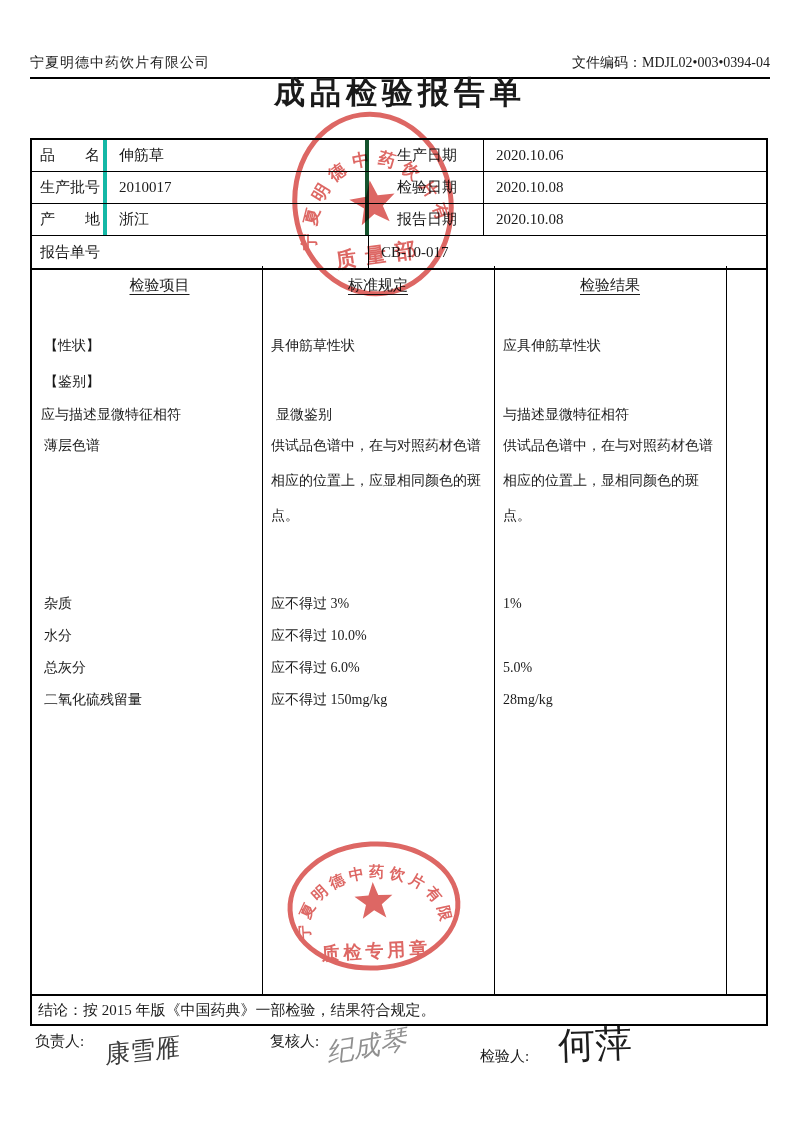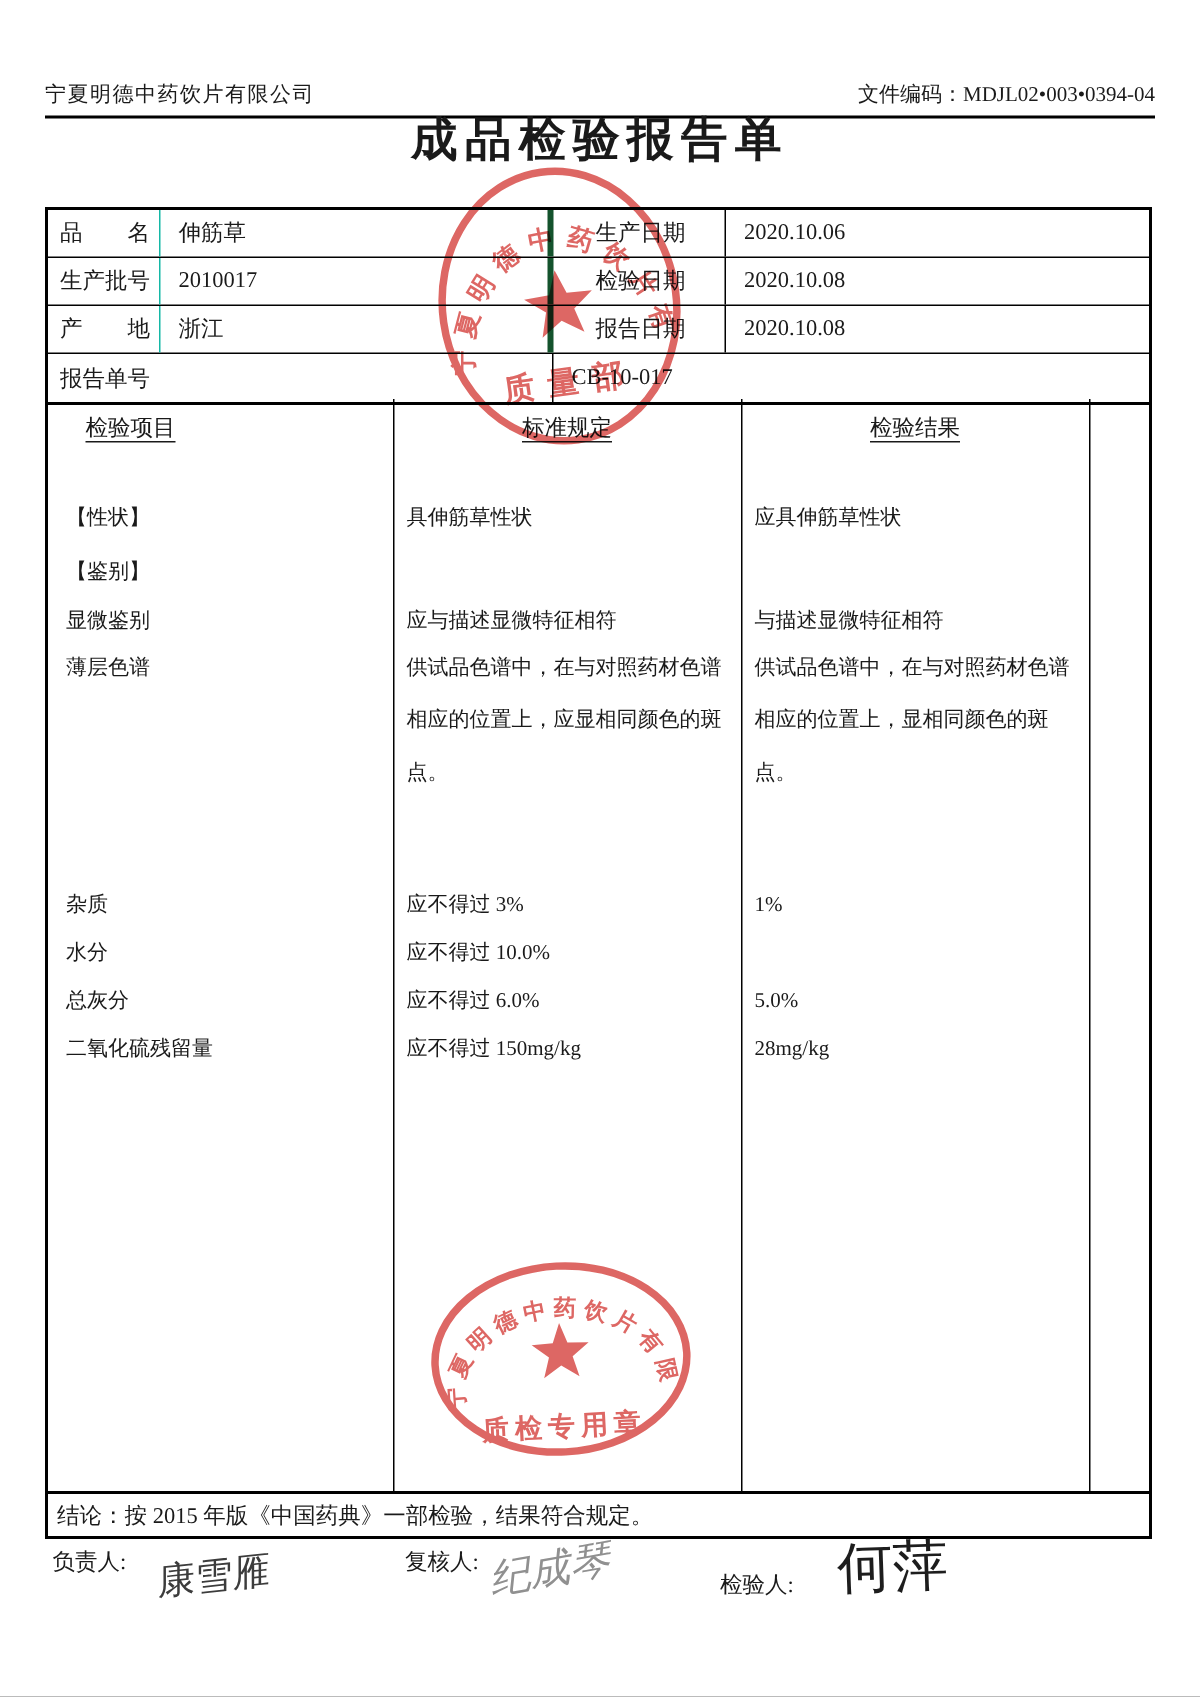--- a/index.html
+++ b/index.html
@@ -18,35 +18,35 @@
     font-size:31px;font-weight:bold;letter-spacing:5px;
   }
   
   .info-table{
     position:absolute;left:30px;top:138px;width:738px;
     border:2px solid #000;box-sizing:border-box;
   }
   .info-row{display:flex;height:32px;border-bottom:1px solid #000;box-sizing:border-box;}
   .info-row:last-child{border-bottom:none;}
   .ic{display:flex;align-items:center;font-size:15px;box-sizing:border-box;}
-  .ic-l1{width:75px;border-right:1px solid #14b8a6;padding-left:8px;}
+  .ic-l1{width:75px;border-right:4px solid #14b8a6;padding-left:8px;}
   .ic-v1{width:262px;border-right:4px solid #14532d;padding-left:12px;}
   .ic-l2{width:95px;border-right:1px solid #000;padding-left:8px;margin-left:20px;}
   .ic-v2{flex:1;padding-left:12px;}
   .ic-lwide{width:337px;border-right:1px solid #000;padding-left:8px;}
   .ic-vwide{flex:1;padding-left:12px;}
   
   .mid{
     position:absolute;left:30px;top:266px;width:738px;height:730px;
     border:2px solid #000;border-top:none;box-sizing:border-box;
   }
   .vline{position:absolute;top:0;bottom:0;width:1px;background:#000;}
   .vl1{left:230px;} .vl2{left:462px;} .vl3{left:694px;}
   .res-headrow{position:absolute;left:0;top:10px;width:100%;display:flex;font-size:15px;}
-  .rh{box-sizing:border-box;}
+  .rh{box-sizing:border-box;text-align:center;}
   .rh1{width:230px;padding-left:25px;}
   .rh2{width:232px;text-align:center;}
   .rh3{width:232px;text-align:center;}
   .rh span{text-decoration:underline;text-underline-offset:4px;}
   .res-row{position:absolute;left:0;width:100%;display:flex;font-size:14px;line-height:36px;}
   .rc{box-sizing:border-box;vertical-align:top;line-height:35px;}
   .rc1{width:230px;padding-left:12px;}
   .rc2{width:232px;padding:0 10px 0 9px;}
   .rc3{width:232px;padding:0 8px 0 9px;}
   
@@ -117,22 +117,22 @@
       <div class="rc rc1">【性状】</div>
       <div class="rc rc3">具伸筋草性状</div>
       <div class="rc rc2">应具伸筋草性状</div>
     </div>
     <div class="res-row" style="top:98px">
       <div class="rc rc1">【鉴别】</div>
       <div class="rc rc2"></div>
       <div class="rc rc3"></div>
     </div>
     <div class="res-row" style="top:131px">
+      <div class="rc rc2">应与描述显微特征相符</div>
       <div class="rc rc1">显微鉴别</div>
-      <div class="rc rc2">应与描述显微特征相符</div>
       <div class="rc rc3">与描述显微特征相符</div>
     </div>
     <div class="res-row" style="top:162px">
       <div class="rc rc1">薄层色谱</div>
       <div class="rc rc2">供试品色谱中，在与对照药材色谱相应的位置上，应显相同颜色的斑点。</div>
       <div class="rc rc3">供试品色谱中，在与对照药材色谱相应的位置上，显相同颜色的斑点。</div>
     </div>
     <div class="res-row" style="top:320px">
       <div class="rc rc1">杂质</div>
       <div class="rc rc2">应不得过 3%</div>

